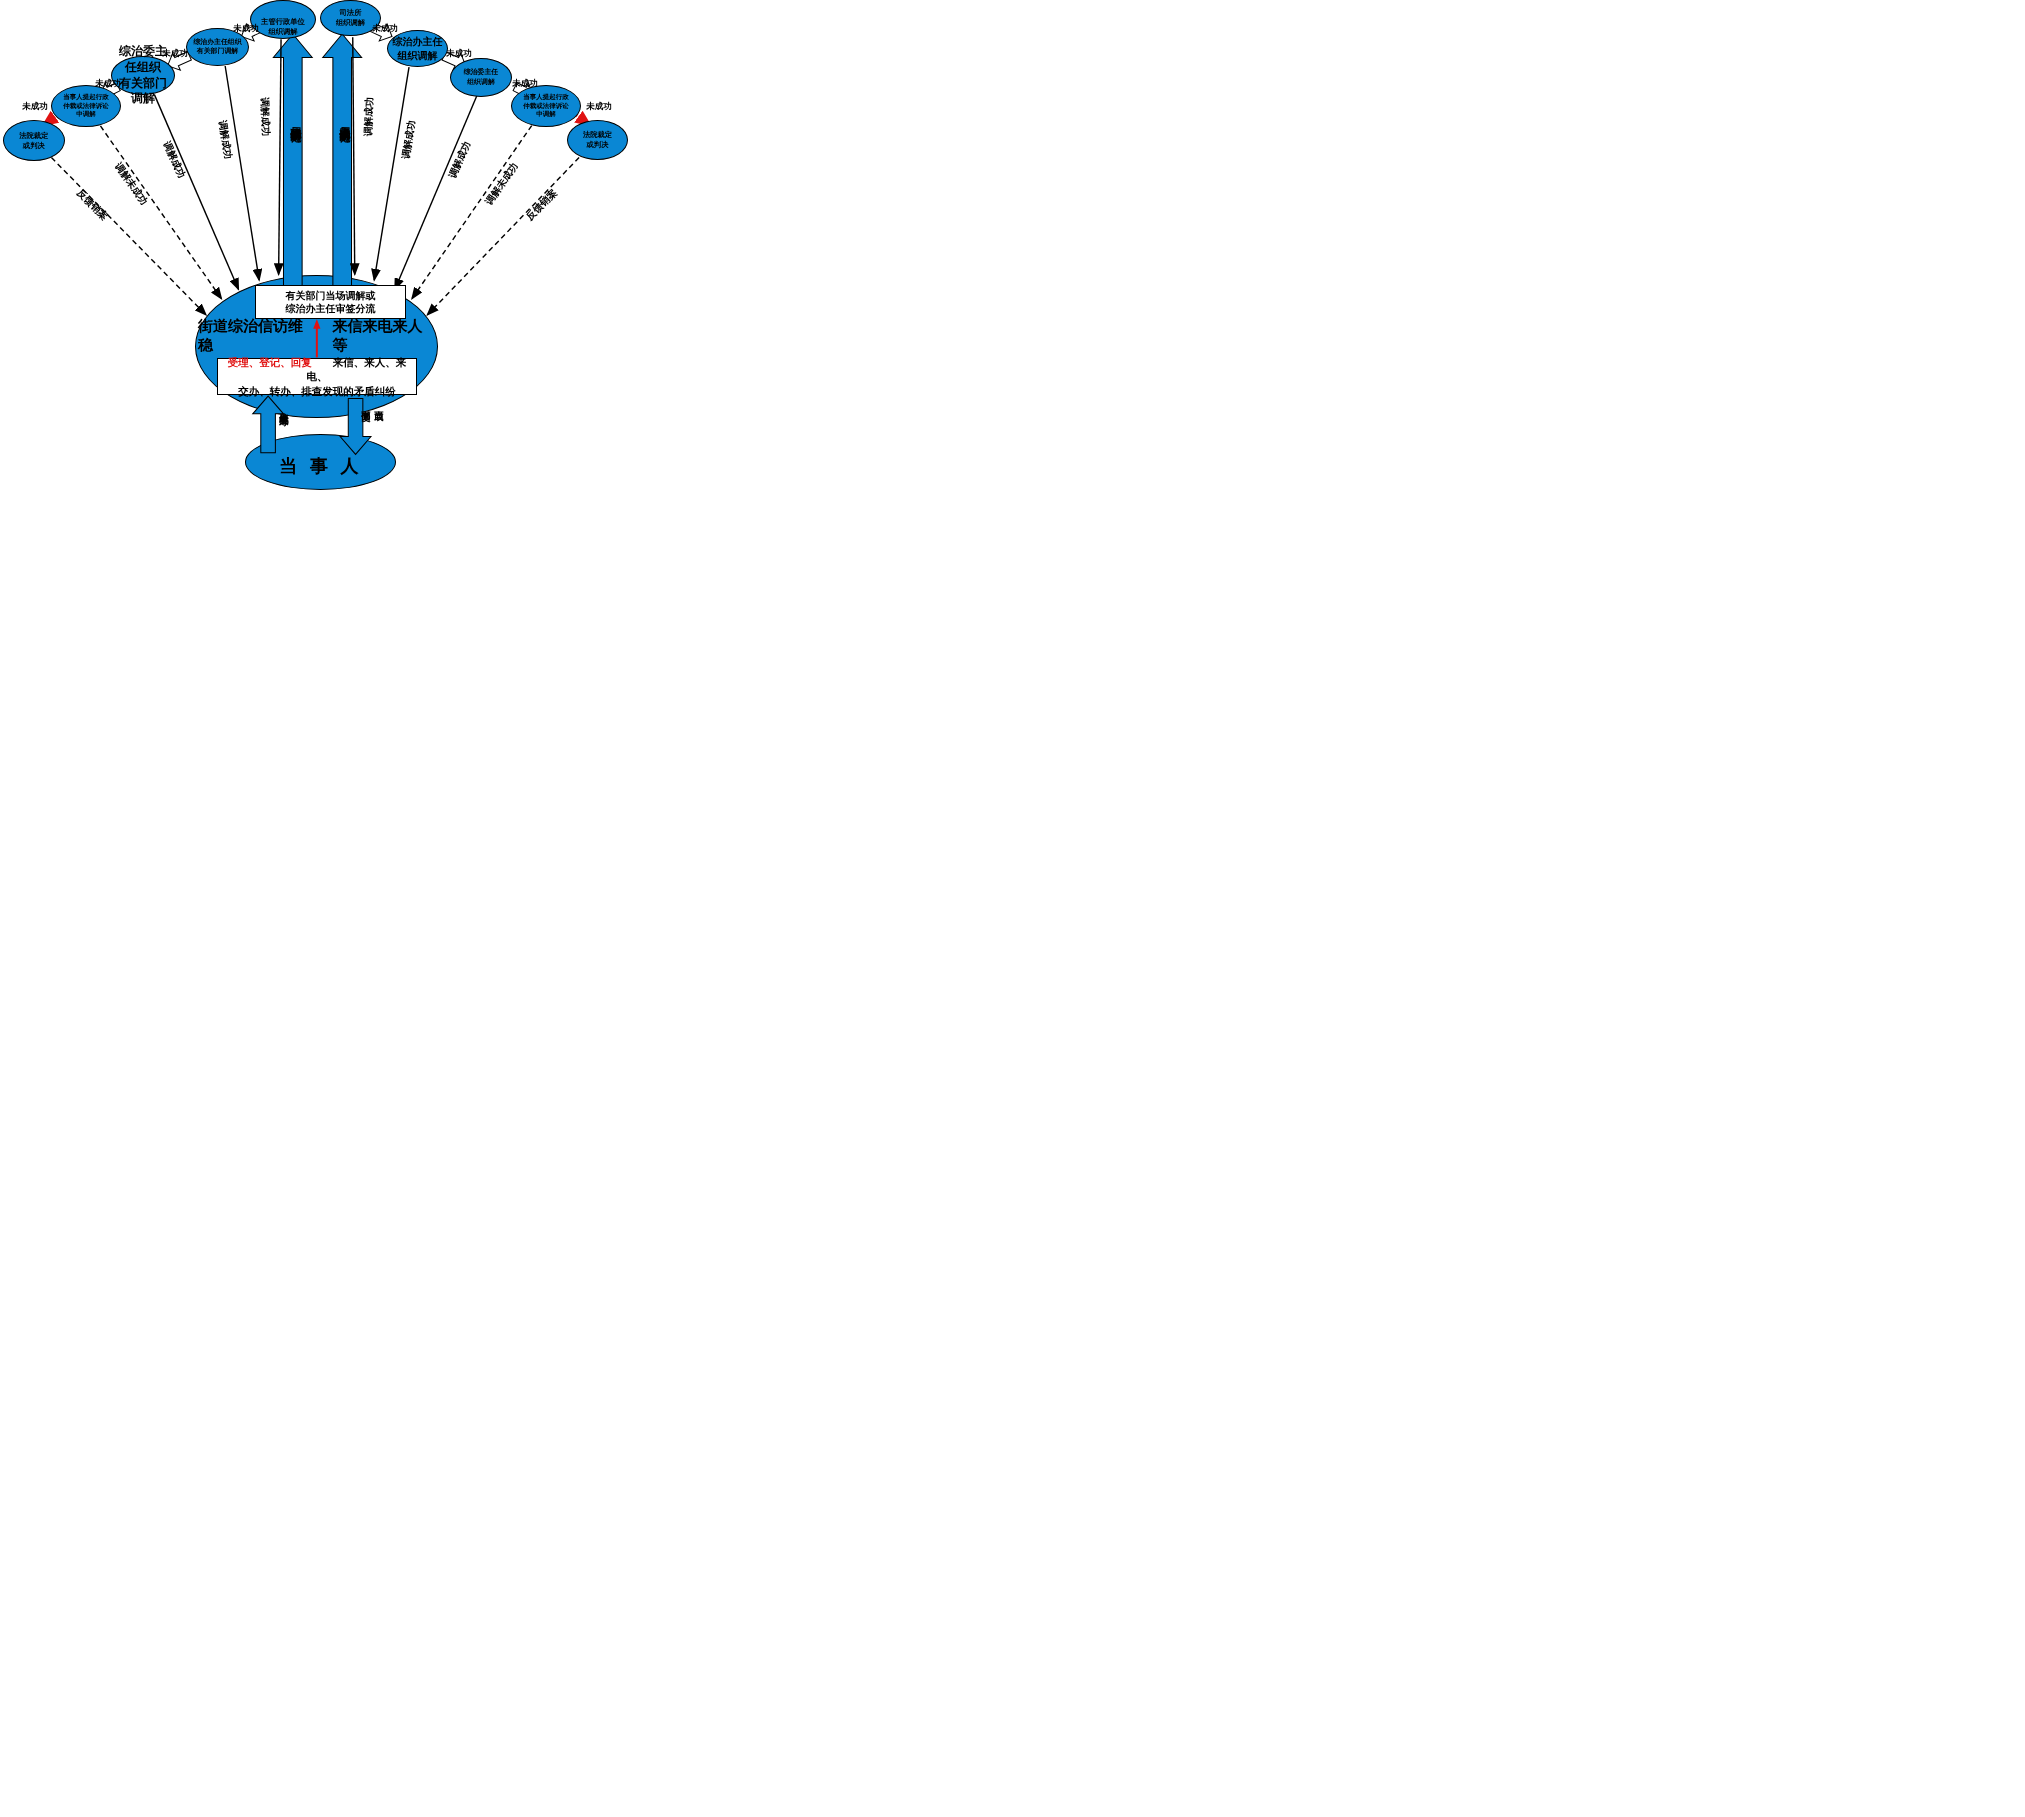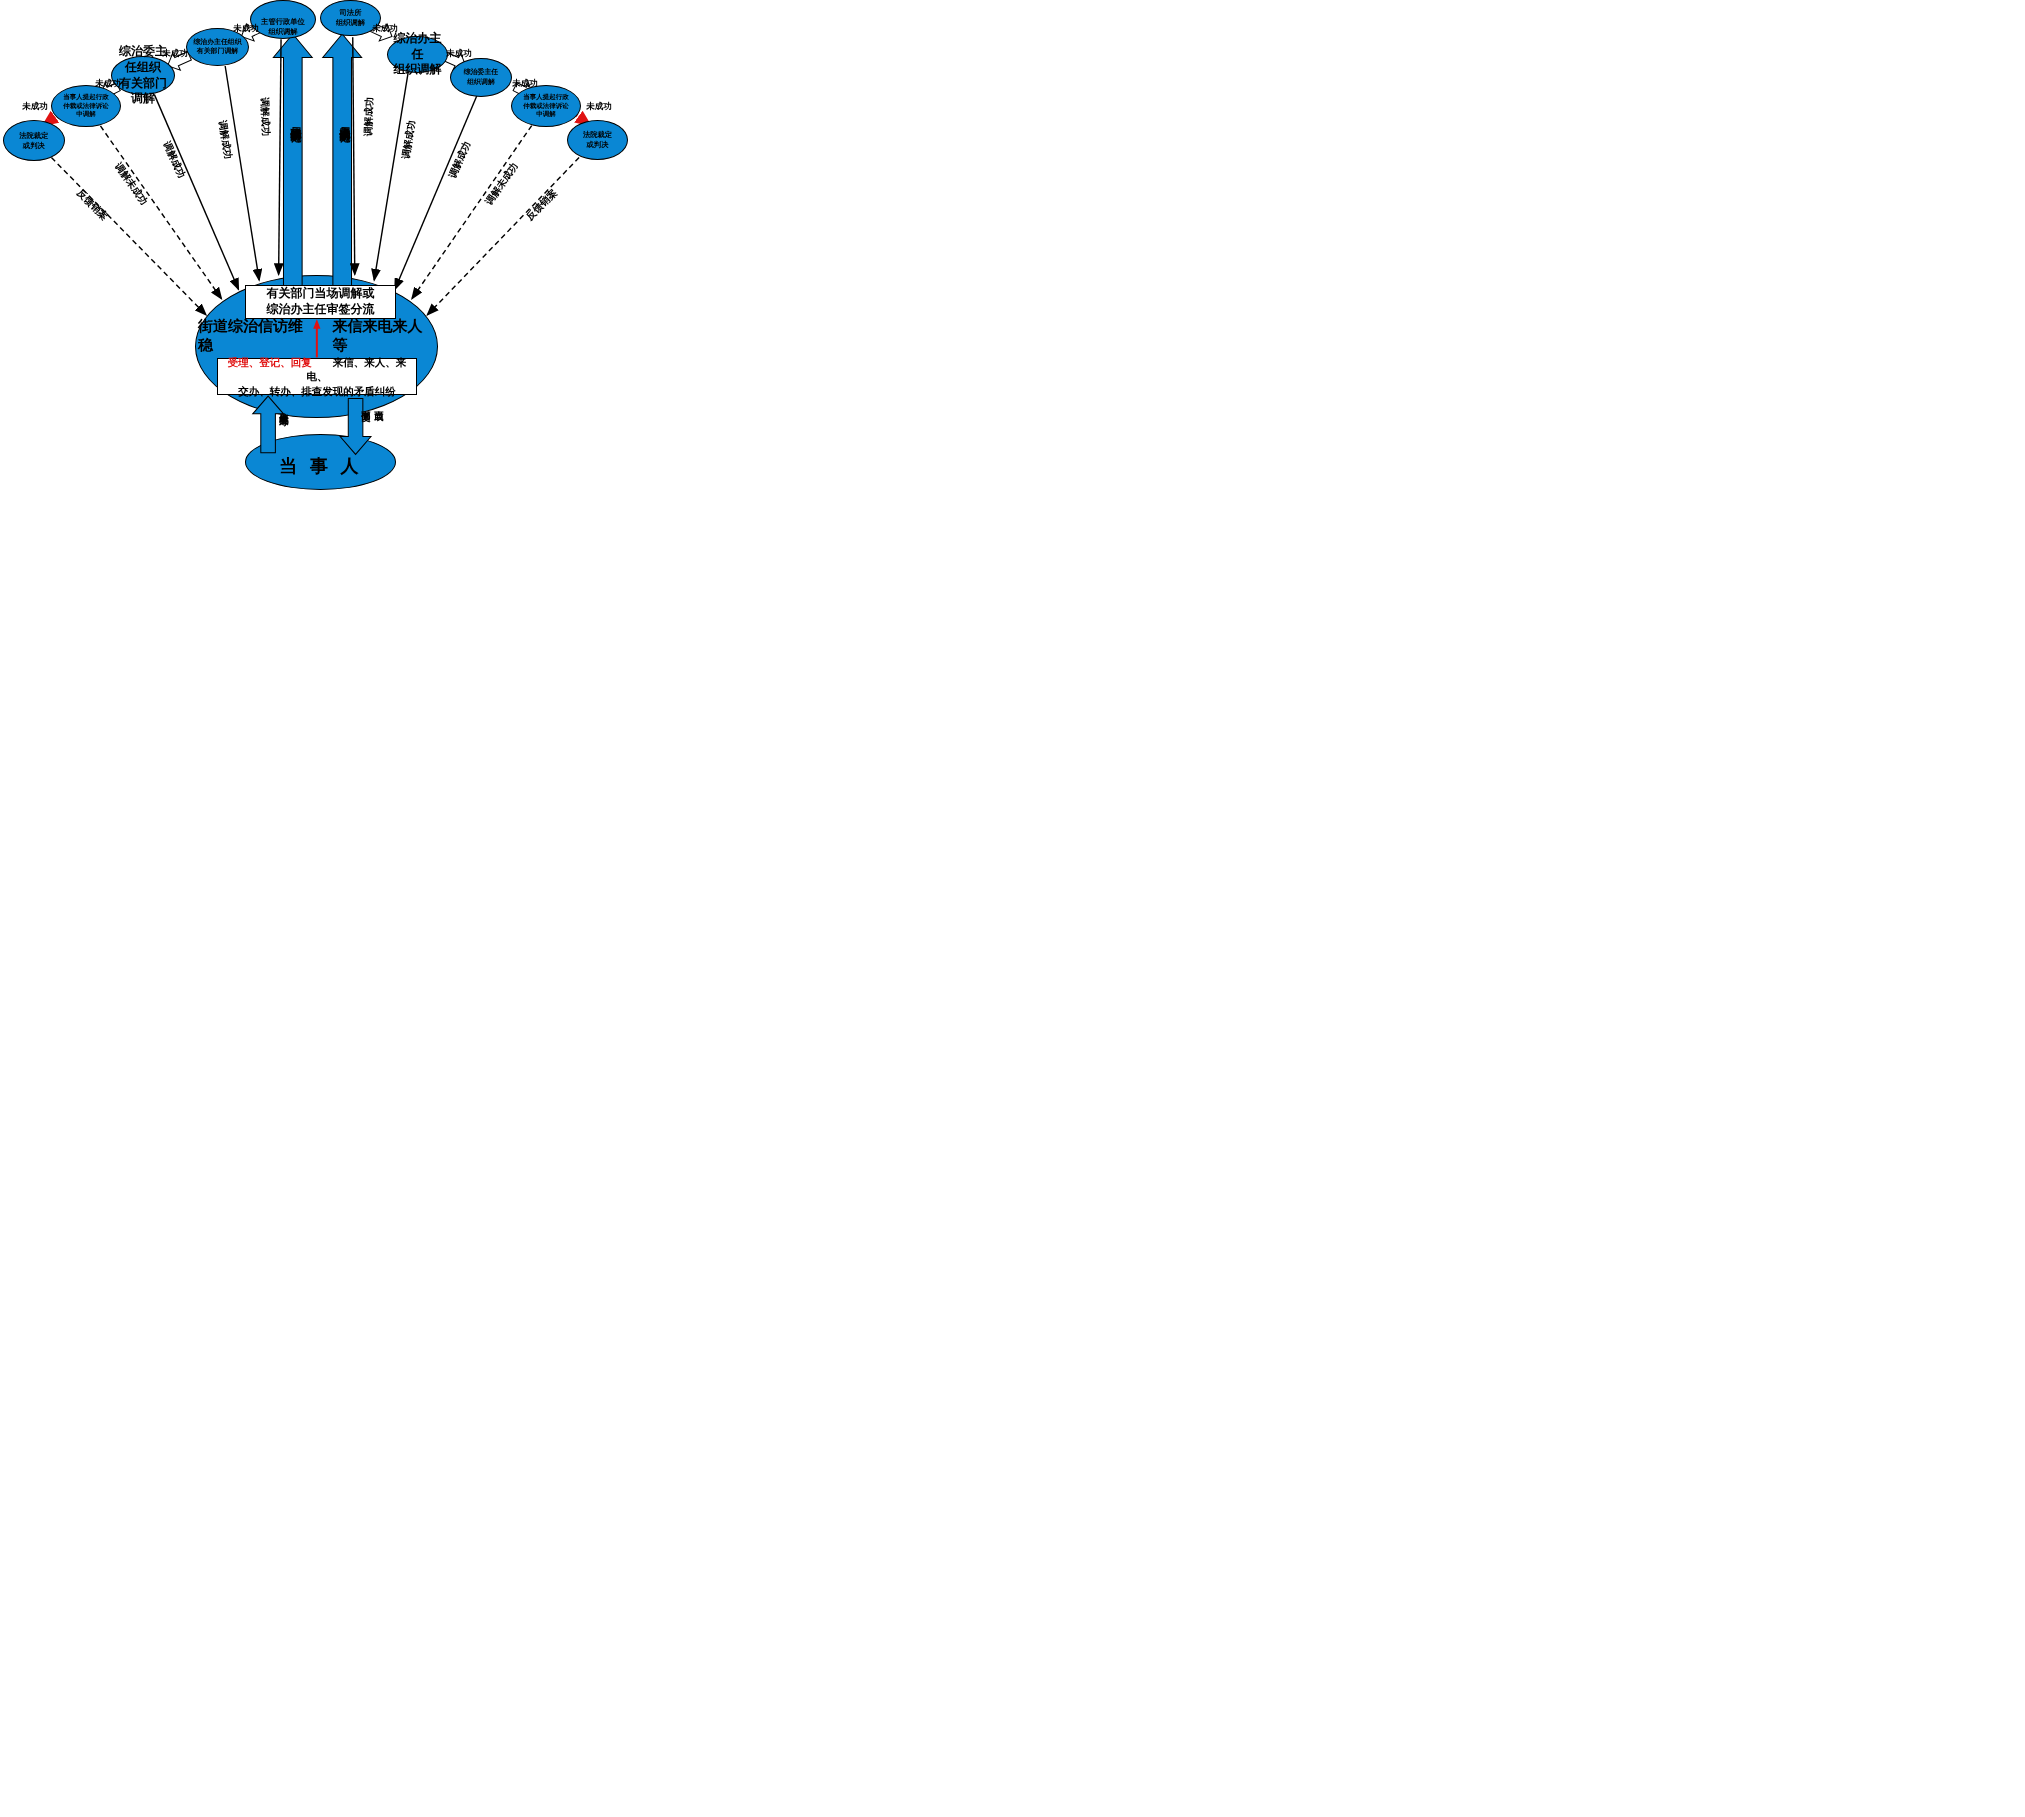--- a/index.html
+++ b/index.html
@@ -24,21 +24,21 @@
 
   .lab { position:absolute; font-weight:bold; color:#000; z-index:4; text-align:center; }
   .rot { white-space:nowrap; font-size:9.7px; height:11.3px; line-height:11.3px; }
   .fail-lab { width:30px; height:9.7px; font-size:8.5px; line-height:9.7px; white-space:nowrap; }
   .vlab { position:absolute; writing-mode:vertical-rl; font-weight:bold; color:#000;
           z-index:4; white-space:pre-line; letter-spacing:0.8px; }
 
   .hubcontent { position:absolute; z-index:5; }
   .wbox { background:#ffffff; border:1.2px solid #000; display:flex; flex-direction:column;
           align-items:center; justify-content:center; text-align:center; font-weight:bold; color:#000; }
-  .dispatch-box { left:245px; top:285px; width:151px; height:34px; font-size:12px; line-height:1.3; white-space:pre-line; }
+  .dispatch-box { left:255px; top:285px; width:151px; height:34px; font-size:10px; line-height:1.3; white-space:pre-line; }
   .hub-title { left:198px; top:326px; width:238px; height:20px; display:flex; align-items:center;
                justify-content:center; gap:16px; font-size:15px; font-weight:bold; color:#000; }
   .intake-box { left:217px; top:358px; width:200px; height:37px; font-size:10.5px; line-height:1.35; }
   .red-text { color:var(--red); margin-right:21px; }
   svg.red-arrow { position:absolute; left:312px; top:318px; z-index:6; pointer-events:none; }
 </style>
 </head>
 <body>
 
 <div class="canvas">
@@ -96,21 +96,21 @@
     <span>当事人提起行政
 仲裁或法律诉讼
 中调解</span></div>
   <div class="node" style="left:2.8px;top:120px;width:62px;height:41px;font-size:7.3px;">
     <span>法院裁定
 或判决</span></div>
 
   <div class="node" style="left:320px;top:0;width:61px;height:36px;font-size:7.3px;">
     <span>司法所
 组织调解</span></div>
-  <div class="node" style="left:387px;top:36px;width:61px;height:37px;font-size:12px;">
+  <div class="node" style="left:387px;top:30px;width:61px;height:37px;font-size:10px;">
     <span>综治办主任
 组织调解</span></div>
   <div class="node" style="left:450px;top:58px;width:62px;height:39px;font-size:6.9px;">
     <span>综治委主任
 组织调解</span></div>
   <div class="node" style="left:511px;top:85px;width:70px;height:42px;font-size:6.5px;">
     <span>当事人提起行政
 仲裁或法律诉讼
 中调解</span></div>
   <div class="node" style="left:567px;top:120px;width:61px;height:40px;font-size:7.3px;">

